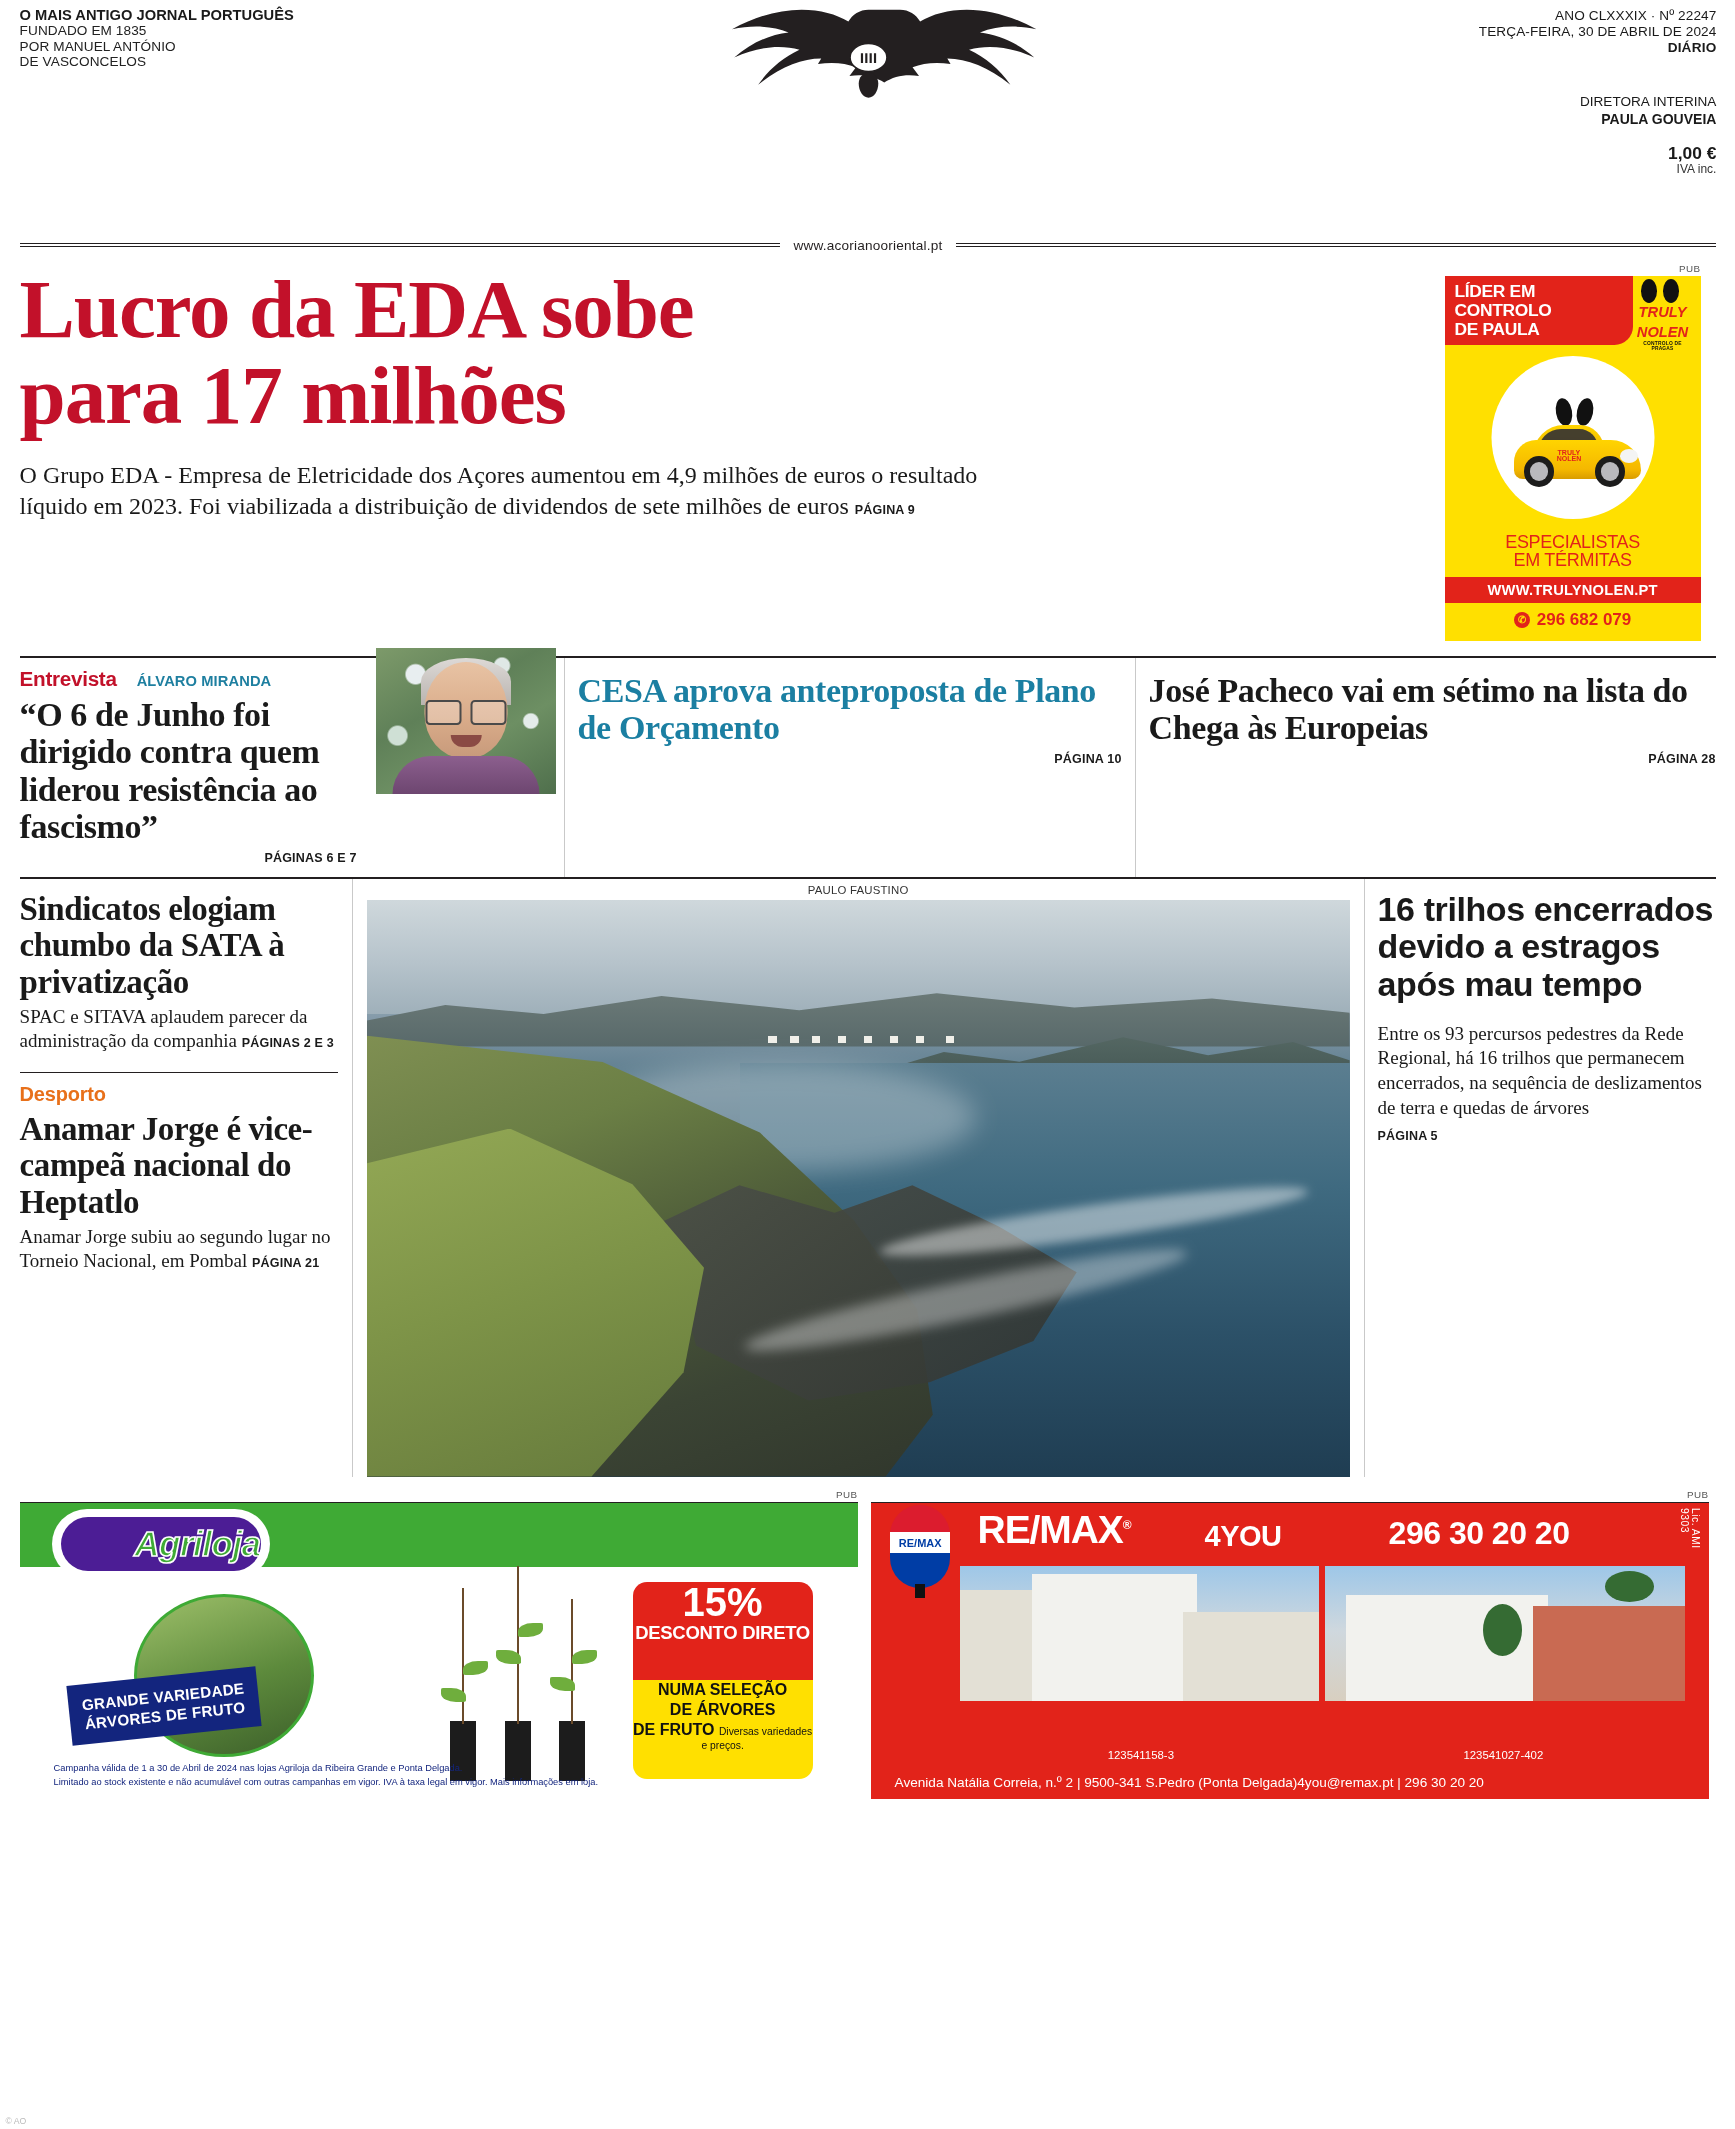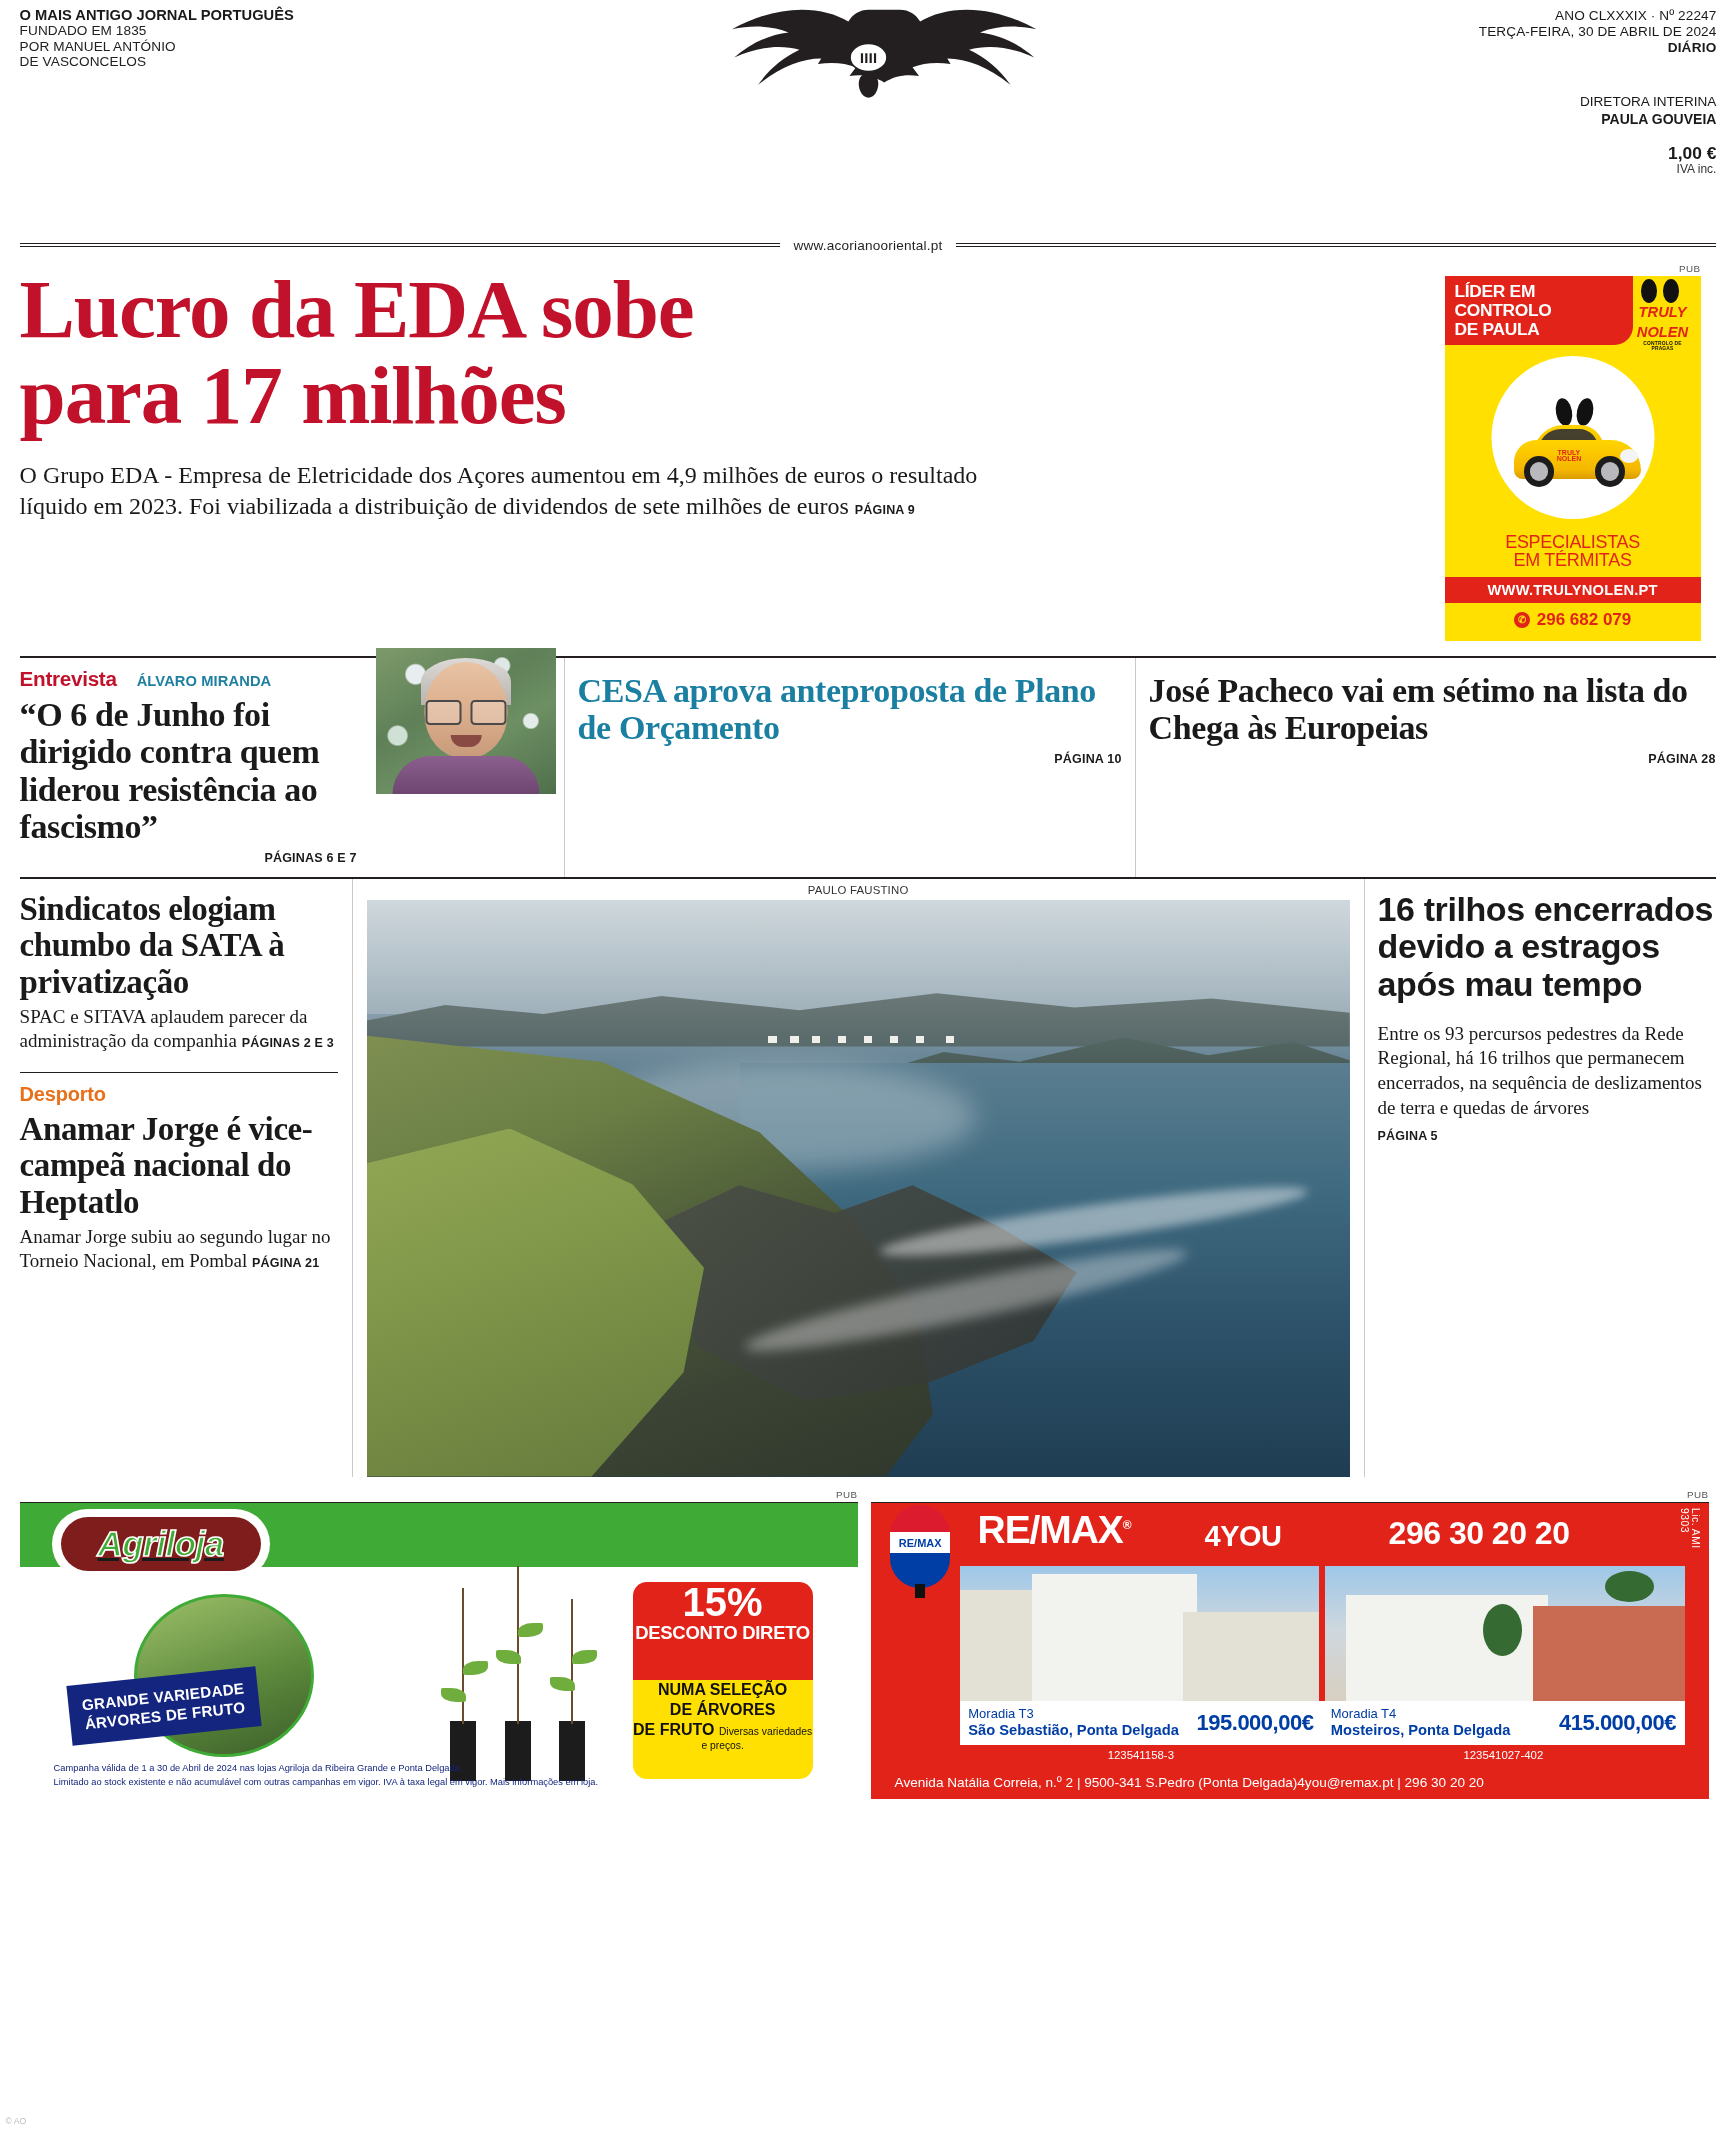--- a/index.html
+++ b/index.html
@@ -286,22 +286,22 @@
   .botads { margin: 12px 19.6px 0 19.6px; display: flex; gap: 13px; align-items: flex-start; }
   .ad-slot { position: relative; }
   .ad-slot .pub-label { text-align: right; }
   .ad-agri { width: 838px; height: 297px; border-top: 1.6px solid #231f20; background: #fff; position: relative; overflow: hidden; }
   .ag-greenbar { position: absolute; left: 0; right: 0; top: 0; height: 64px; background: #3faa35; }
   .ag-logo {
     position: absolute; left: 32px; top: 6.5px; width: 218px; height: 70px;
     background: #fff; border-radius: 35px; display:flex; align-items:center; justify-content:center;
   }
   .ag-logo-inner {
-    width: 200px; height: 54px; background: #7f1d1d; border-radius: 28px;
-    display:flex; align-items:center; justify-content:center;text-decoration:underline;
+    width: 200px; height: 54px; background: #4c1d95; border-radius: 28px;
+    display:flex; align-items:center; justify-content:flex-end;
   }
   .ag-logo-inner span {
     color: #3faa35; font-weight: bold; font-size: 35px; font-style: italic; letter-spacing: -0.5px;
     -webkit-text-stroke: 1.6px #ffffff;
   }
   .ag-photo {
     position: absolute; left: 114px; top: 91px; width: 180px; height: 163px; border-radius: 50%;
     background: linear-gradient(160deg,#9ec06a,#5d8a3c 55%, #3c5f2a);
     border: 3.8px solid #3faa35;
   }
@@ -636,36 +636,20 @@
           <i class="bld2" style="left:62%;top:34%;width:38%;height:66%"></i>
         </div>
         <div class="rx-photo">
           <i class="bld" style="left:6%;top:22%;width:56%;height:78%"></i>
           <i class="bld2" style="left:58%;top:30%;width:42%;height:70%;background:#c96a52"></i>
           <i class="tree" style="left:44%;top:28%;width:39px;height:52px"></i>
           <i class="tree" style="left:78%;top:4%;width:49px;height:30.5px"></i>
         </div>
       </div>
 
-      <div class="rx-info">
-        <div class="rx-card">
-          <span class="nm">
-            <span class="t1">Moradia T3</span><br>
-            <span class="t2">São Sebastião, Ponta Delgada</span>
-          </span>
-          <span class="pr">195.000,00€</span>
-        </div>
-        <div class="rx-card">
-          <span class="nm">
-            <span class="t1">Moradia T4</span><br>
-            <span class="t2">Mosteiros, Ponta Delgada</span>
-          </span>
-          <span class="pr">415.000,00€</span>
-        </div>
-      </div>
 
       <div class="rx-refs">
         <div>123541158-3</div>
         <div>123541027-402</div>
       </div>
 
       <div class="rx-foot">
         <span>Avenida Natália Correia, n.º 2 | 9500-341 S.Pedro (Ponta Delgada)</span>
         <span>4you@remax.pt | 296 30 20 20</span>
       </div>

